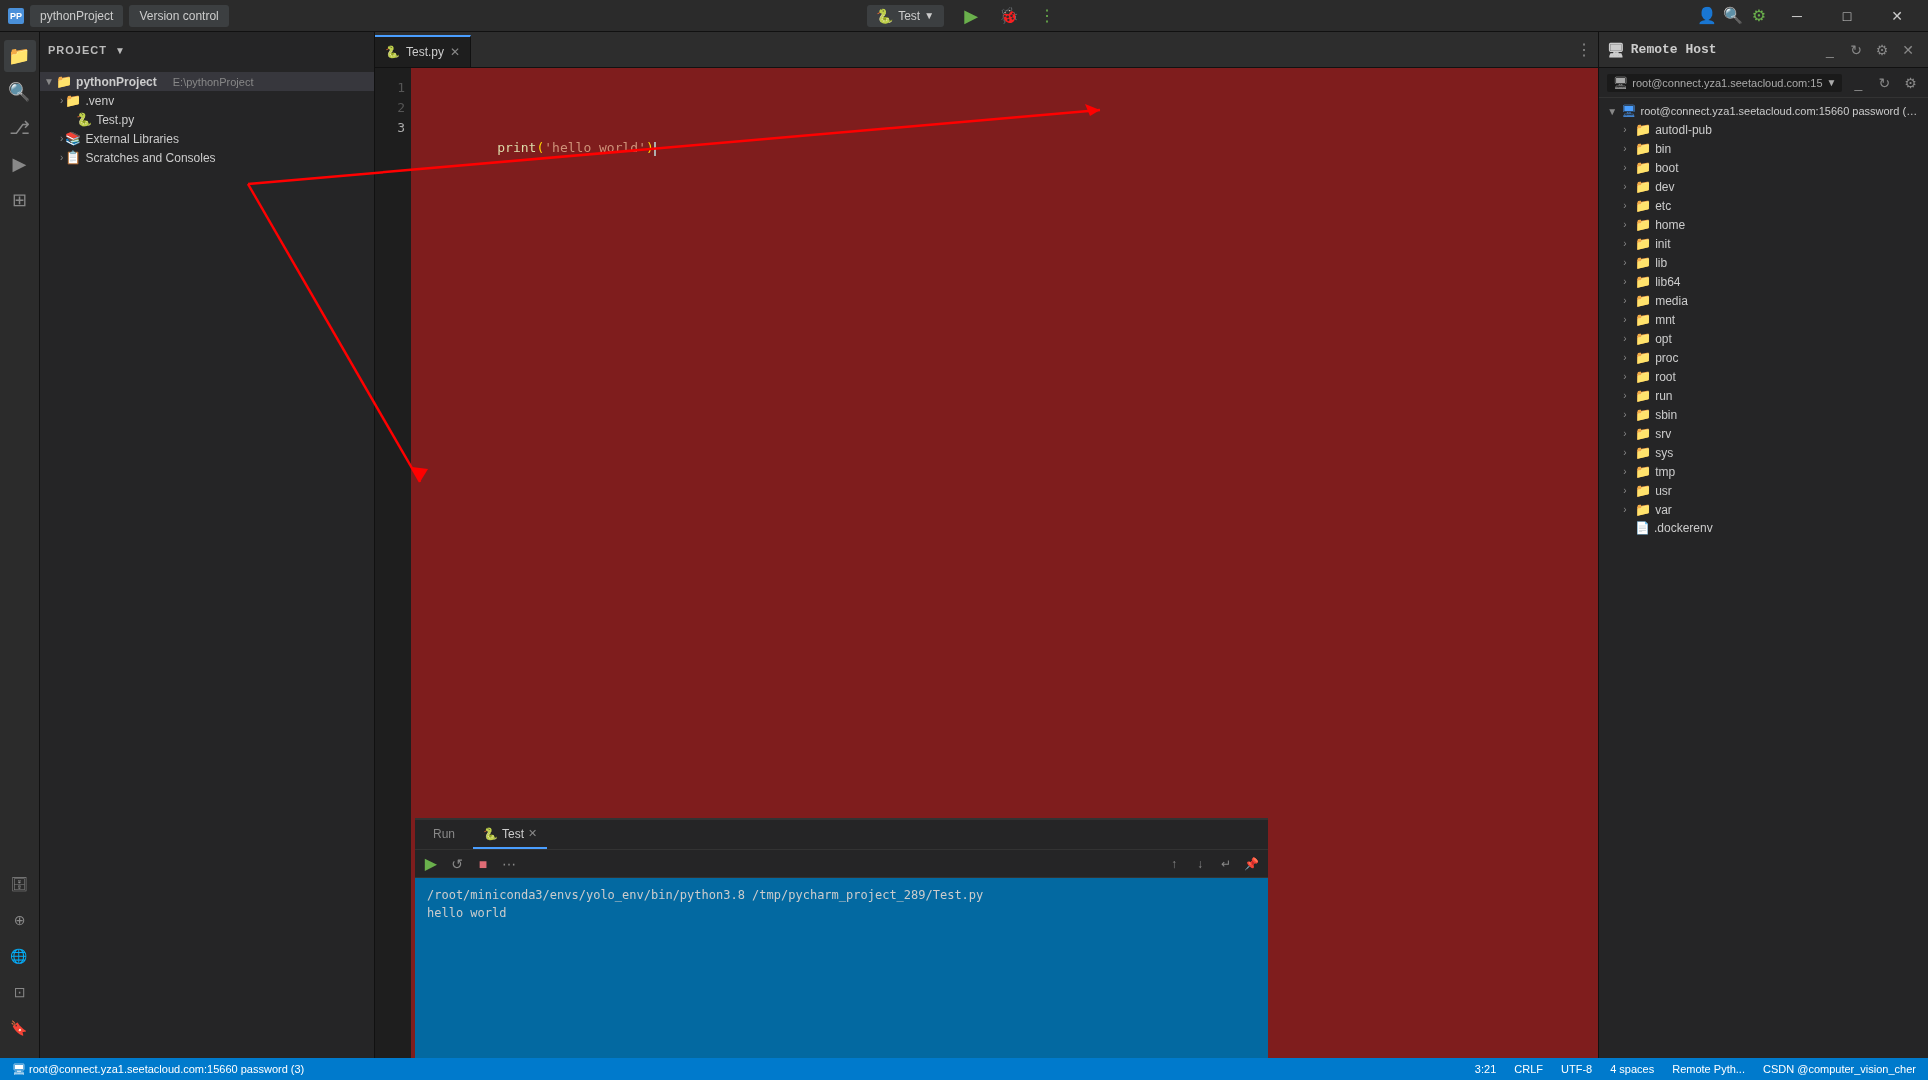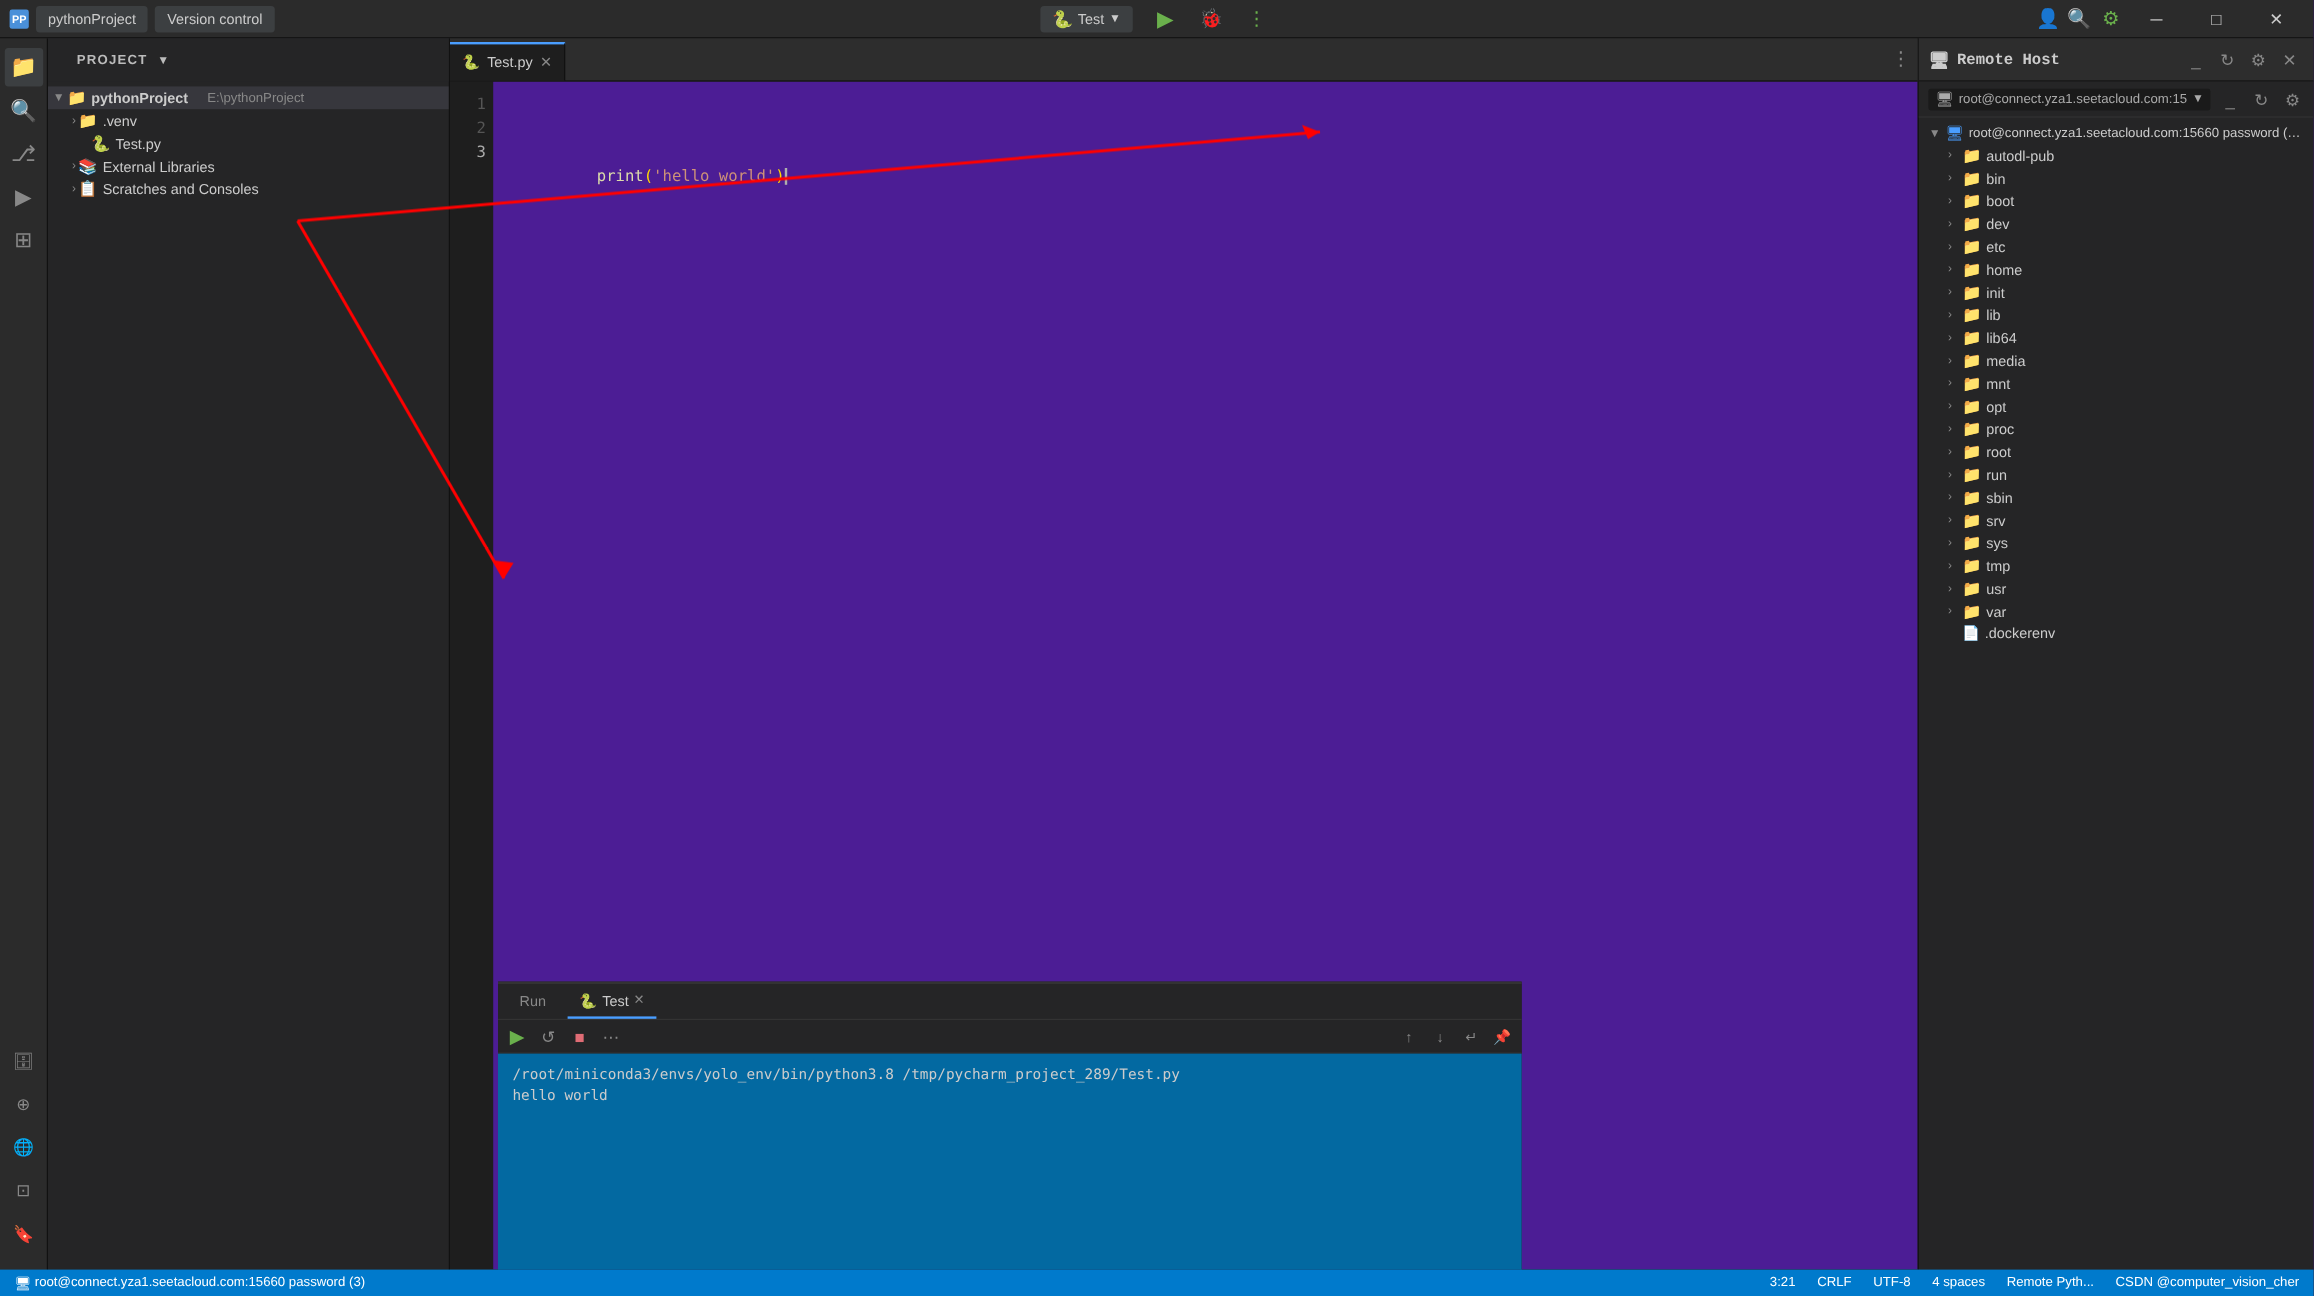--- a/index.html
+++ b/index.html
@@ -53,21 +53,21 @@
       display: flex;
       align-items: center;
       padding: 0 8px;
       background: #252526;
       font-size: 11px;
       font-weight: 700;
       color: #ccc;
       text-transform: uppercase;
       letter-spacing: 1px;
     }
-    .sidebar-title { display: flex; align-items: center; gap: 4px; font-size: 11px; font-weight: 700; color: #bbb; margin-left: 16px; }
+    .sidebar-title { display: flex; align-items: center; gap: 4px; font-size: 11px; font-weight: 700; color: #bbb; }
     #file-tree { flex: 1; overflow-y: auto; padding: 4px 0; }
     .tree-item { display: flex; align-items: center; padding: 2px 4px; cursor: pointer; white-space: nowrap; overflow: hidden; }
     .tree-item.selected { background: #37373d; }
     .tree-item .icon { margin-right: 4px; font-size: 13px; }
     .folder-icon { color: #dcb67a; }
     .py-icon { color: #4ec9b0; }
 
     
     #editor-area {
       flex: 1;
@@ -111,21 +111,21 @@
       color: #555;
       padding: 10px 6px;
       font-family: 'Consolas', monospace;
       font-size: 13px;
       line-height: 20px;
       text-align: right;
       user-select: none;
     }
     #code-area {
       flex: 1;
-      background: #4c1d95;
+      background: #7f1d1d;
       padding: 10px 8px;
       font-family: 'Consolas', monospace;
       font-size: 13px;
       line-height: 20px;
       overflow: auto;
     }
     .code-line { height: 20px; white-space: pre; }
     .kw-print { color: #dcdcaa; }
     .kw-str { color: #ce9178; }
     .kw-paren { color: #ffd700; }

